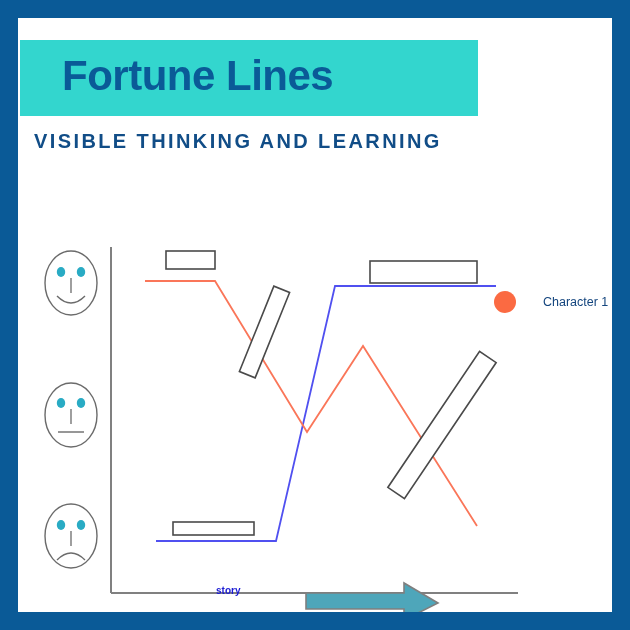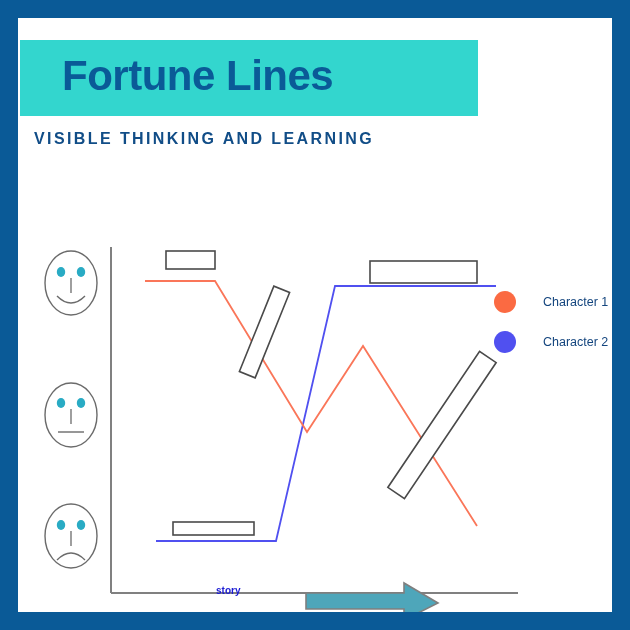--- a/index.html
+++ b/index.html
@@ -43,21 +43,21 @@
     font-weight: bold;
     color: #0a5a97;
     letter-spacing: -0.5px;
     white-space: nowrap;
   }
   .subtitle-text {
     position: absolute;
     left: 16px;
     top: 112px;
     font-family: "Liberation Sans", sans-serif;
-    font-size: 16px;
+    font-size: 20px;
     font-weight: bold;
     color: #114d87;
     letter-spacing: 2.4px;
     white-space: nowrap;
   }
 
   
   .chart {
     position: absolute;
     left: 0;
@@ -162,20 +162,16 @@
       </svg>
     </div>
 
     <div class="story-label">story</div>
 
     <div class="legend">
       <div class="legend-row">
         <span class="legend-dot" style="background:#fb6a42"></span>
         <span class="legend-label">Character 1</span>
       </div>
-      <div class="legend-row">
-        <span class="legend-dot" style="background:#5050f0"></span>
-        <span class="legend-label">Character 2</span>
-      </div>
     </div>
 
   </div>
 </div>
 
 </body></html>

